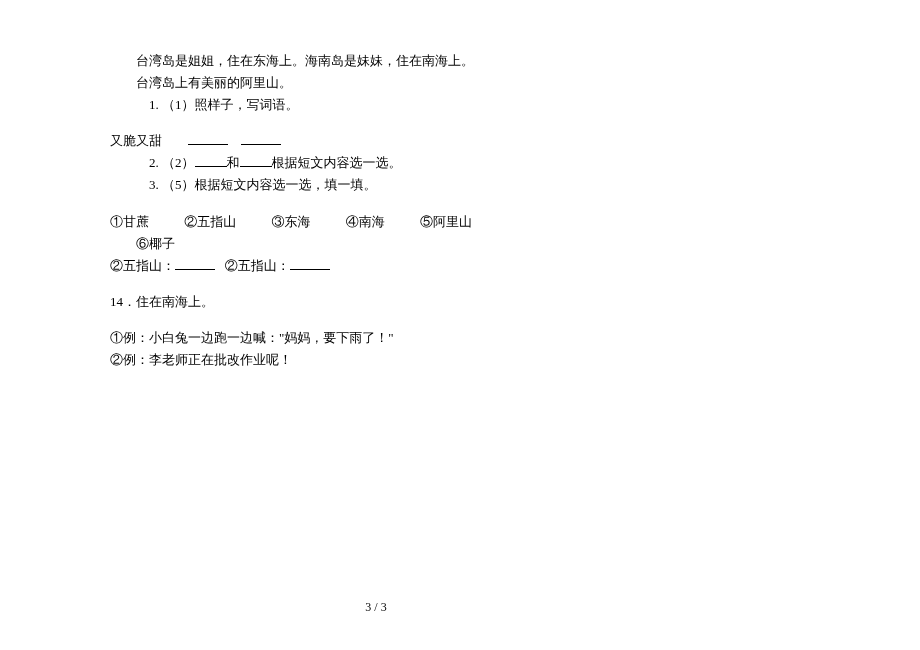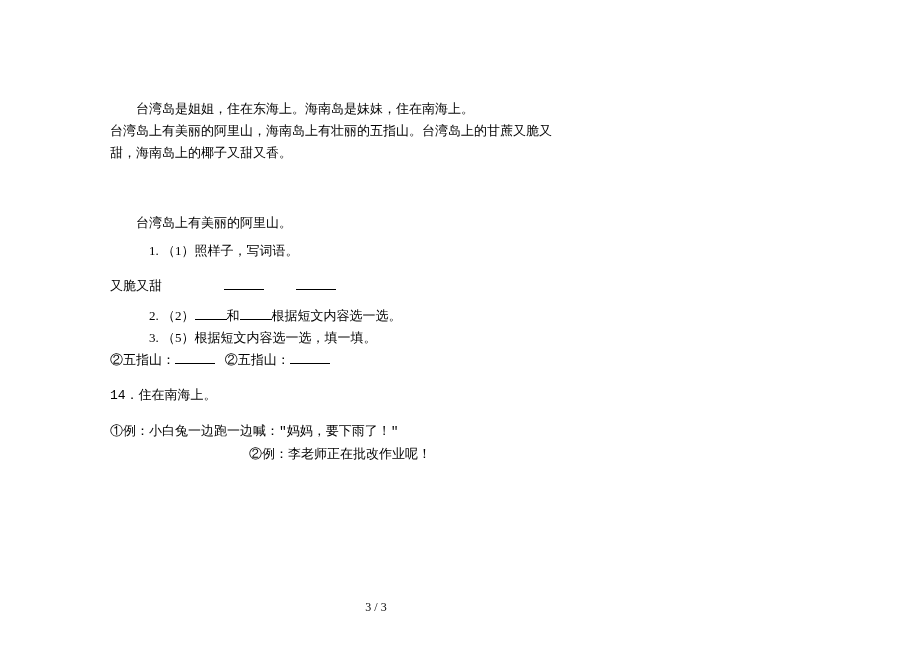--- a/index.html
+++ b/index.html
@@ -18,31 +18,28 @@
       position: absolute;
       left: 110px;
       top: 50px;
       width: 460px;
       font-size: 13px;
       line-height: 1.7;
       color: #000;
     }
     .indent {
       text-indent: 2em;
-      margin-top: 48px;
     }
     .list-line {
       text-indent: 3em;
     }
     .gap {
-      margin-top: 6px;
     }
     .gap-large {
       margin-top: 14px;
-      font-family: Liberation Mono, monospace;
     }
     .blank {
       display: inline-block;
       border-bottom: 1px solid #000;
       min-width: 40px;
       height: 1em;
       vertical-align: baseline;
     }
     .blank-short {
       display: inline-block;
@@ -66,21 +63,20 @@
     .fenced-line {
       white-space: nowrap;
     }
   </style>
 </head>
 <body>
 
 <div class="page-content">
 
   <div class="indent">台湾岛是姐姐，住在东海上。海南岛是妹妹，住在南海上。</div>
-  <div>台湾岛上有美丽的阿里山，海南岛上有壮丽的五指山。台湾岛上的甘蔗又脆又甜，海南岛上的椰子又甜又香。</div>
   <div class="indent">台湾岛上有美丽的阿里山。</div>
 
   <div class="list-line gap">
     <span>1.</span>
     <span>（1）照样子，写词语。</span>
   </div>
 
   <div class="gap-large fenced-line">
     <span>又脆又甜</span>
     &nbsp;&nbsp;&nbsp;&nbsp;&nbsp;&nbsp;
@@ -92,30 +88,44 @@
   <div class="list-line gap">
     <span>2.</span>
     <span>（2）</span><span class="blank-short"></span><span>和</span><span class="blank-short"></span><span>根据短文内容选一选。</span>
   </div>
 
   <div class="list-line">
     <span>3.</span>
     <span>（5）根据短文内容选一选，填一填。</span>
   </div>
 
+  <div class="gap-large">
+    <span class="option-row">
+      <span>①甘蔗</span>
+      <span>②五指山</span>
+      <span>③东海</span>
+      <span>④南海</span>
+      <span>⑤阿里山</span>
+    </span>
+  </div>
+  <div>
+    <span class="option-row">
+      &nbsp;&nbsp;&nbsp;&nbsp;&nbsp;&nbsp;&nbsp;&nbsp;<span>⑥椰子</span>
+    </span>
+  </div>
 
   <div class="fenced-line">
     <span>②五指山：</span><span class="blank"></span>
     &nbsp;
     <span>②五指山：</span><span class="blank"></span>
   </div>
 
 
   <div class="gap-large">
     <span>14．</span><span>住在南海上。</span>
   </div>
 
   <div class="gap-large">①例：小白兔一边跑一边喊："妈妈，要下雨了！"</div>
-  <div style="text-align:center">②例：李老师正在批改作业呢！</div>
+  <div style="text-align:left">②例：李老师正在批改作业呢！</div>
 
 </div>
 
 <div class="page-number">3 / 3</div>
 
 </body></html>

